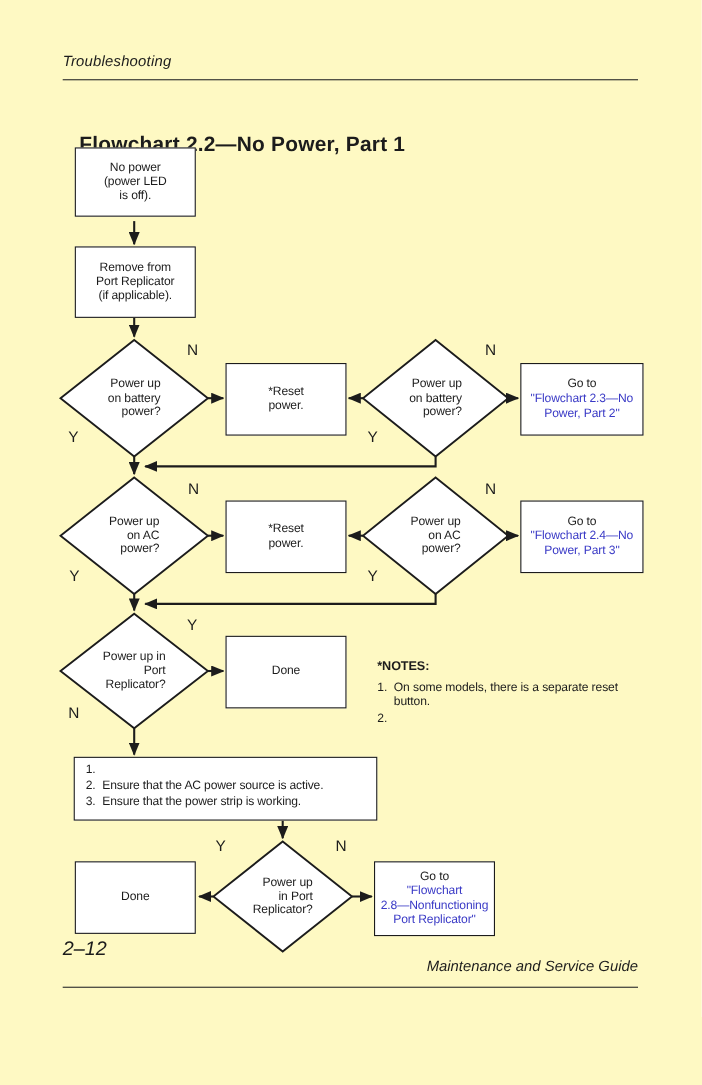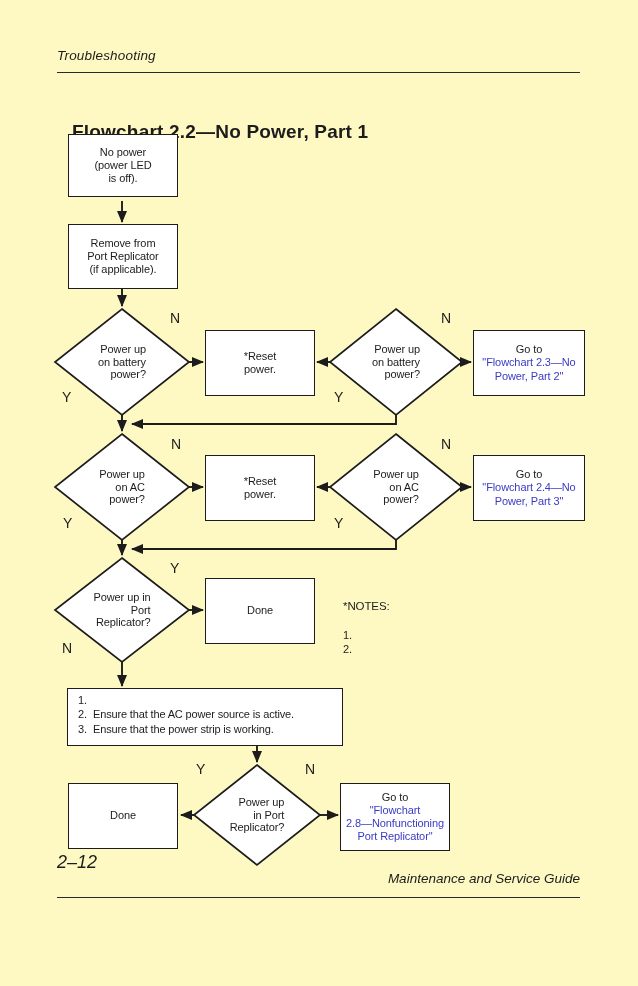--- a/index.html
+++ b/index.html
@@ -25,21 +25,21 @@
     position:absolute;display:flex;align-items:center;justify-content:center;
     text-align:right;font-size:11px;line-height:1.18;white-space:pre-line;letter-spacing:-0.1px;
   }
   .lbl{position:absolute;font-size:14px;line-height:1;}
   .blue{color:var(--link-blue,#3a3ac6);}
   .reseat-box{
     position:absolute;box-sizing:border-box;background:#fff;border:1.6px solid #1c1c1c;
     font-size:11px;line-height:1.22;letter-spacing:-0.15px;padding:5px 2px 2px 10px;text-align:left;
   }
   .notes{position:absolute;left:343px;top:599px;width:238px;font-size:11px;line-height:1.22;letter-spacing:-0.1px;}
-  .notes-heading{font-weight:normal;font-size:11.5px;margin-bottom:16px;}
+  .notes-heading{font-weight:bold;font-size:11.5px;margin-bottom:6px;}
   .li{display:flex;margin-bottom:1px;}
   .li .num{width:15px;flex:0 0 15px;}
   .li .txt{white-space:pre-line;}
 </style>
 </head>
 <body>
 
 <div class="page">
 
   <div class="running-head">Troubleshooting</div>
@@ -164,20 +164,22 @@
   <div class="lbl" style="left:334px;top:516px">Y</div>
   <div class="lbl" style="left:170px;top:561px">Y</div>
   <div class="lbl" style="left:62px;top:641px">N</div>
   <div class="lbl" style="left:196px;top:762px">Y</div>
   <div class="lbl" style="left:305px;top:762px">N</div>
 
   <div class="notes">
     <div class="notes-heading">*NOTES:</div>
     <div class="li">
       <span class="num">1.</span>
+      <span class="txt">On some models, there is a separate reset
+button.</span>
     </div>
     <div class="li">
       <span class="num">2.</span>
     </div>
   </div>
 
   <div class="rule rule-bottom"></div>
   <div class="footer-page-num">2–12</div>
   <div class="footer-doc-title">Maintenance and Service Guide</div>
 

